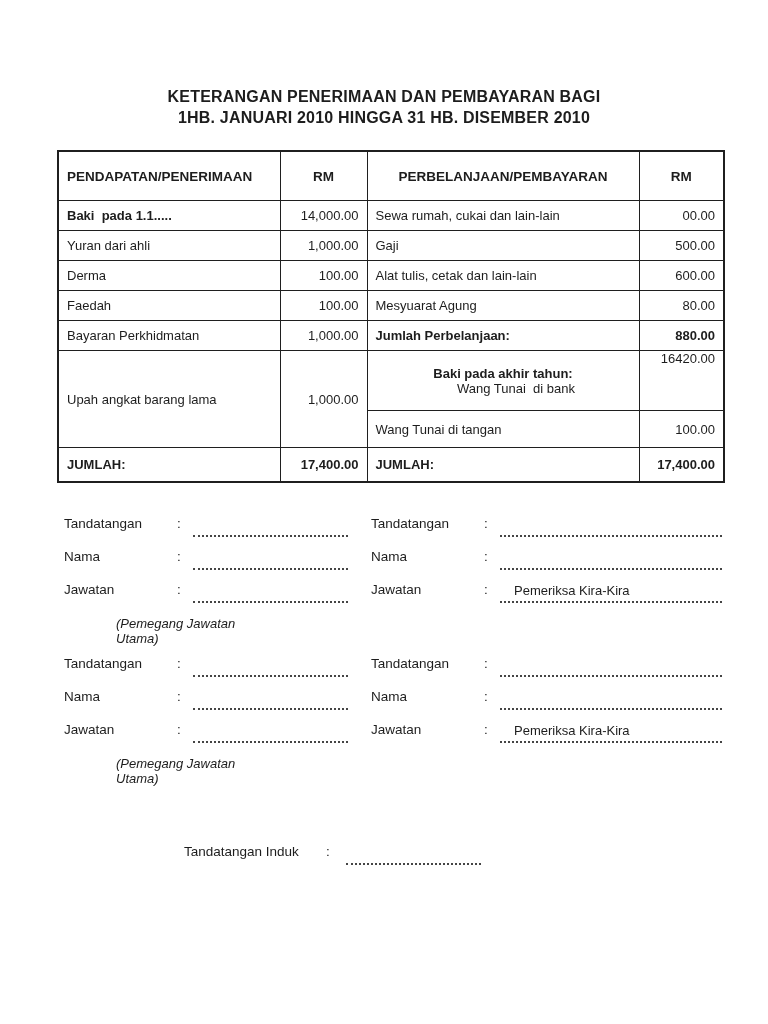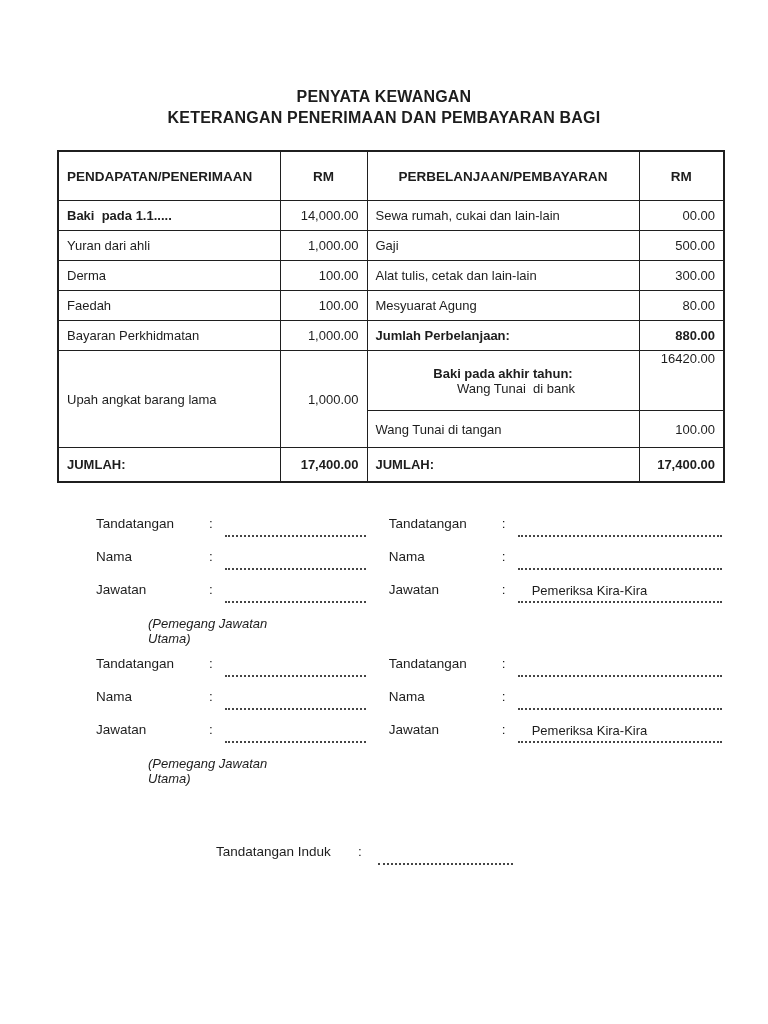--- a/index.html
+++ b/index.html
@@ -20,21 +20,21 @@
   .row-akhir-bot{height:37px;}
   .row-total{height:34px;}
   .amount{text-align:right;padding-right:7px;}
   .b{font-weight:bold;}
   .keep-space{white-space:pre-wrap;}
   .cell-akhir{padding-top:7px;padding-bottom:7px;vertical-align:top;text-align:center;}
   .akhir-sub{display:block;padding-left:26px;font-weight:normal;}
   .indent-tangan{padding-left:44px;}
 
   
-  .sig-area{padding-left:96px;padding-right:46px;margin-top:32px;font-size:13.5px;}
+  .sig-area{padding-left:64px;padding-right:46px;margin-top:32px;font-size:13.5px;}
   .sig-columns{display:flex;gap:23px;}
   .sig-col-left{width:284px;}
   .sig-col-right{width:351px;}
   .sig-block{height:140px;}
   .sig-row{display:flex;height:33px;align-items:flex-start;}
   .sig-label{width:113px;line-height:18px;}
   .sig-colon{width:16px;line-height:18px;}
   .sig-line{flex:1;height:20px;border-bottom:2px dotted #454545;}
   .sig-line .line-value{display:inline-block;padding-left:14px;font-size:13px;line-height:20px;}
   .sig-note{margin-left:52px;margin-top:2px;font-style:italic;font-size:13px;line-height:15px;}
@@ -45,22 +45,22 @@
   .induk-colon{width:20px;line-height:18px;}
   .induk-line{width:135px;height:20px;border-bottom:2px dotted #454545;}
   .induk-note{margin-left:301px;margin-top:2px;font-style:italic;font-size:13px;line-height:15px;}
 </style>
 </head>
 <body>
 
 <div class="page">
 
   <div class="title-block">
-    <div>PENYATA KEWANGAN</div>
     <div>KETERANGAN PENERIMAAN DAN PEMBAYARAN BAGI</div>
+    <div>1HB. JANUARI 2010 HINGGA 31 HB. DISEMBER 2010</div>
   </div>
 
   <table class="fin-table">
     <colgroup>
       <col style="width:222px">
         <col style="width:87px">
         <col style="width:272px">
         <col style="width:85px">
     </colgroup>
     <tbody>
@@ -79,21 +79,21 @@
     <tr class="row-std">
       <td>Yuran dari ahli</td>
       <td class="amount">1,000.00</td>
       <td>Gaji</td>
       <td class="amount">500.00</td>
     </tr>
     <tr class="row-std">
       <td>Derma</td>
       <td class="amount">100.00</td>
       <td>Alat tulis, cetak dan lain-lain</td>
-      <td class="amount">300.00</td>
+      <td class="amount">600.00</td>
     </tr>
     <tr class="row-std">
       <td>Faedah</td>
       <td class="amount">100.00</td>
       <td>Mesyuarat Agung</td>
       <td class="amount">80.00</td>
     </tr>
     <tr class="row-std">
       <td>Bayaran Perkhidmatan</td>
       <td class="amount">1,000.00</td>

